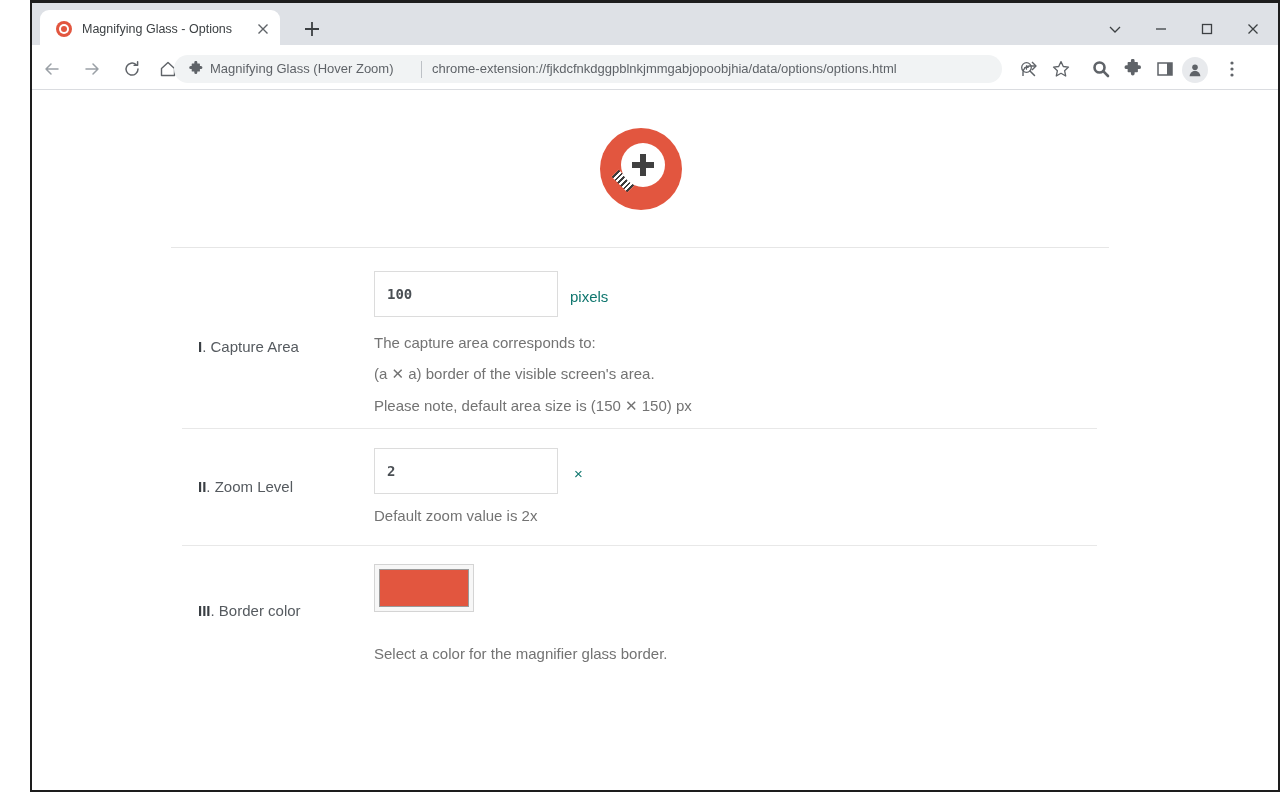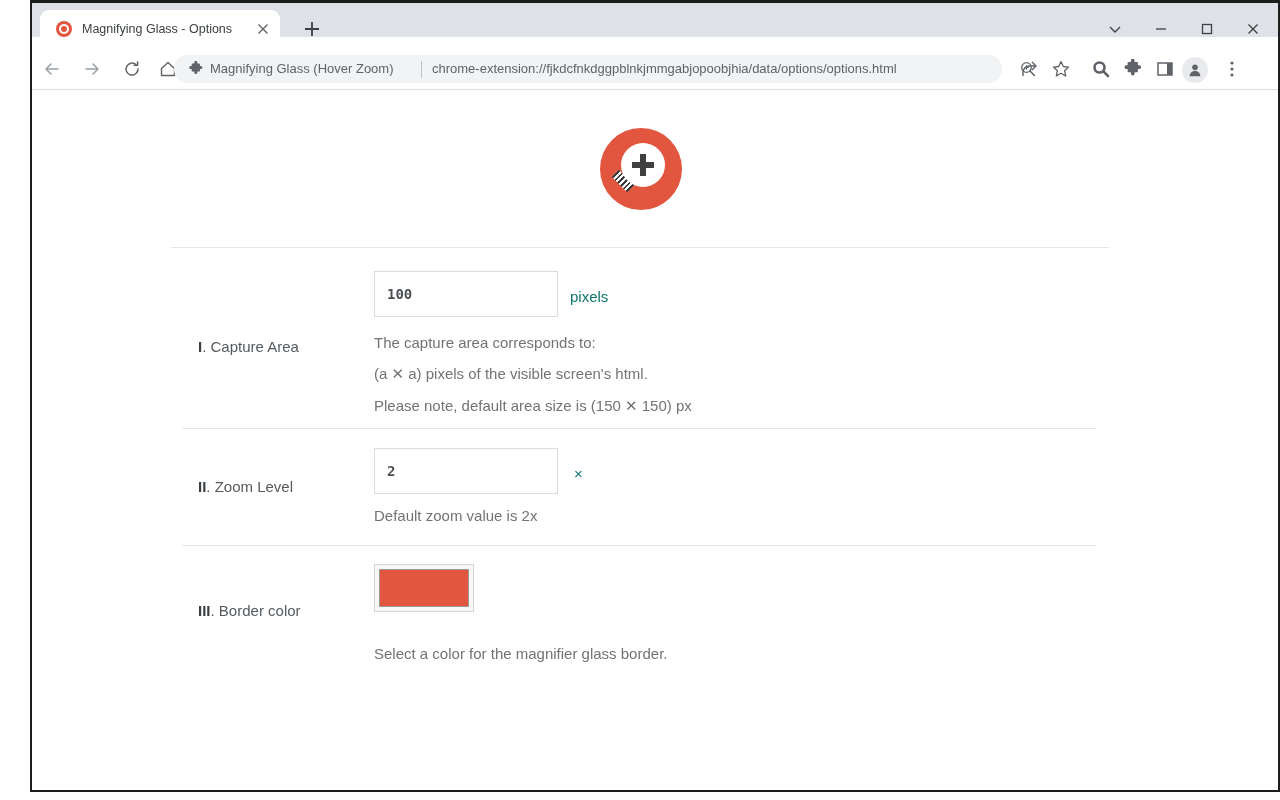--- a/index.html
+++ b/index.html
@@ -41,21 +41,21 @@
   .win-border-bottom {
     position: absolute;
     left: 30px; top: 790px; width: 1250px; height: 2px;
     background: #1d1d1d;
   }
 
   
   .tabstrip {
     position: absolute;
     left: 32px; top: 3px;
-    width: 1246px; height: 34px;
+    width: 1246px; height: 42px;
     background: #dee1e6;
   }
   .tab {
     position: absolute;
     left: 8px; top: 7px;
     width: 240px; height: 38px;
     background: #ffffff;
     border-radius: 9px 9px 0 0;
     display: flex;
     align-items: center;
@@ -489,21 +489,21 @@
 
     <div class="divider-top"></div>
 
     <div class="row" style="top:166px; height:165px;">
       <div class="row-label" style="top:82px;">
         <b>I</b><span>. Capture Area</span>
       </div>
       <input class="txtinput" style="left: 192px; top: 15px;" type="text" value="100">
       <div class="unit" style="left:388px; top:32px;">pixels</div>
       <div class="desc" style="top:78px;">The capture area corresponds to:</div>
-      <div class="desc" style="top:109px;">(a ✕ a) pixels of the visible screen's html.</div>
+      <div class="desc" style="top:109px;">(a ✕ a) border of the visible screen's area.</div>
       <div class="desc" style="top:141px;">Please note, default area size is (150 ✕ 150) px</div>
     </div>
 
     <div class="divider" id="divider-2"></div>
 
     <div class="row" style="top:349px; height:100px;">
       <div class="row-label" style="top:39px;">
         <b>II</b><span>. Zoom Level</span>
       </div>
       <input class="txtinput" style="left: 192px; top: 9px;" type="text" value="2">

